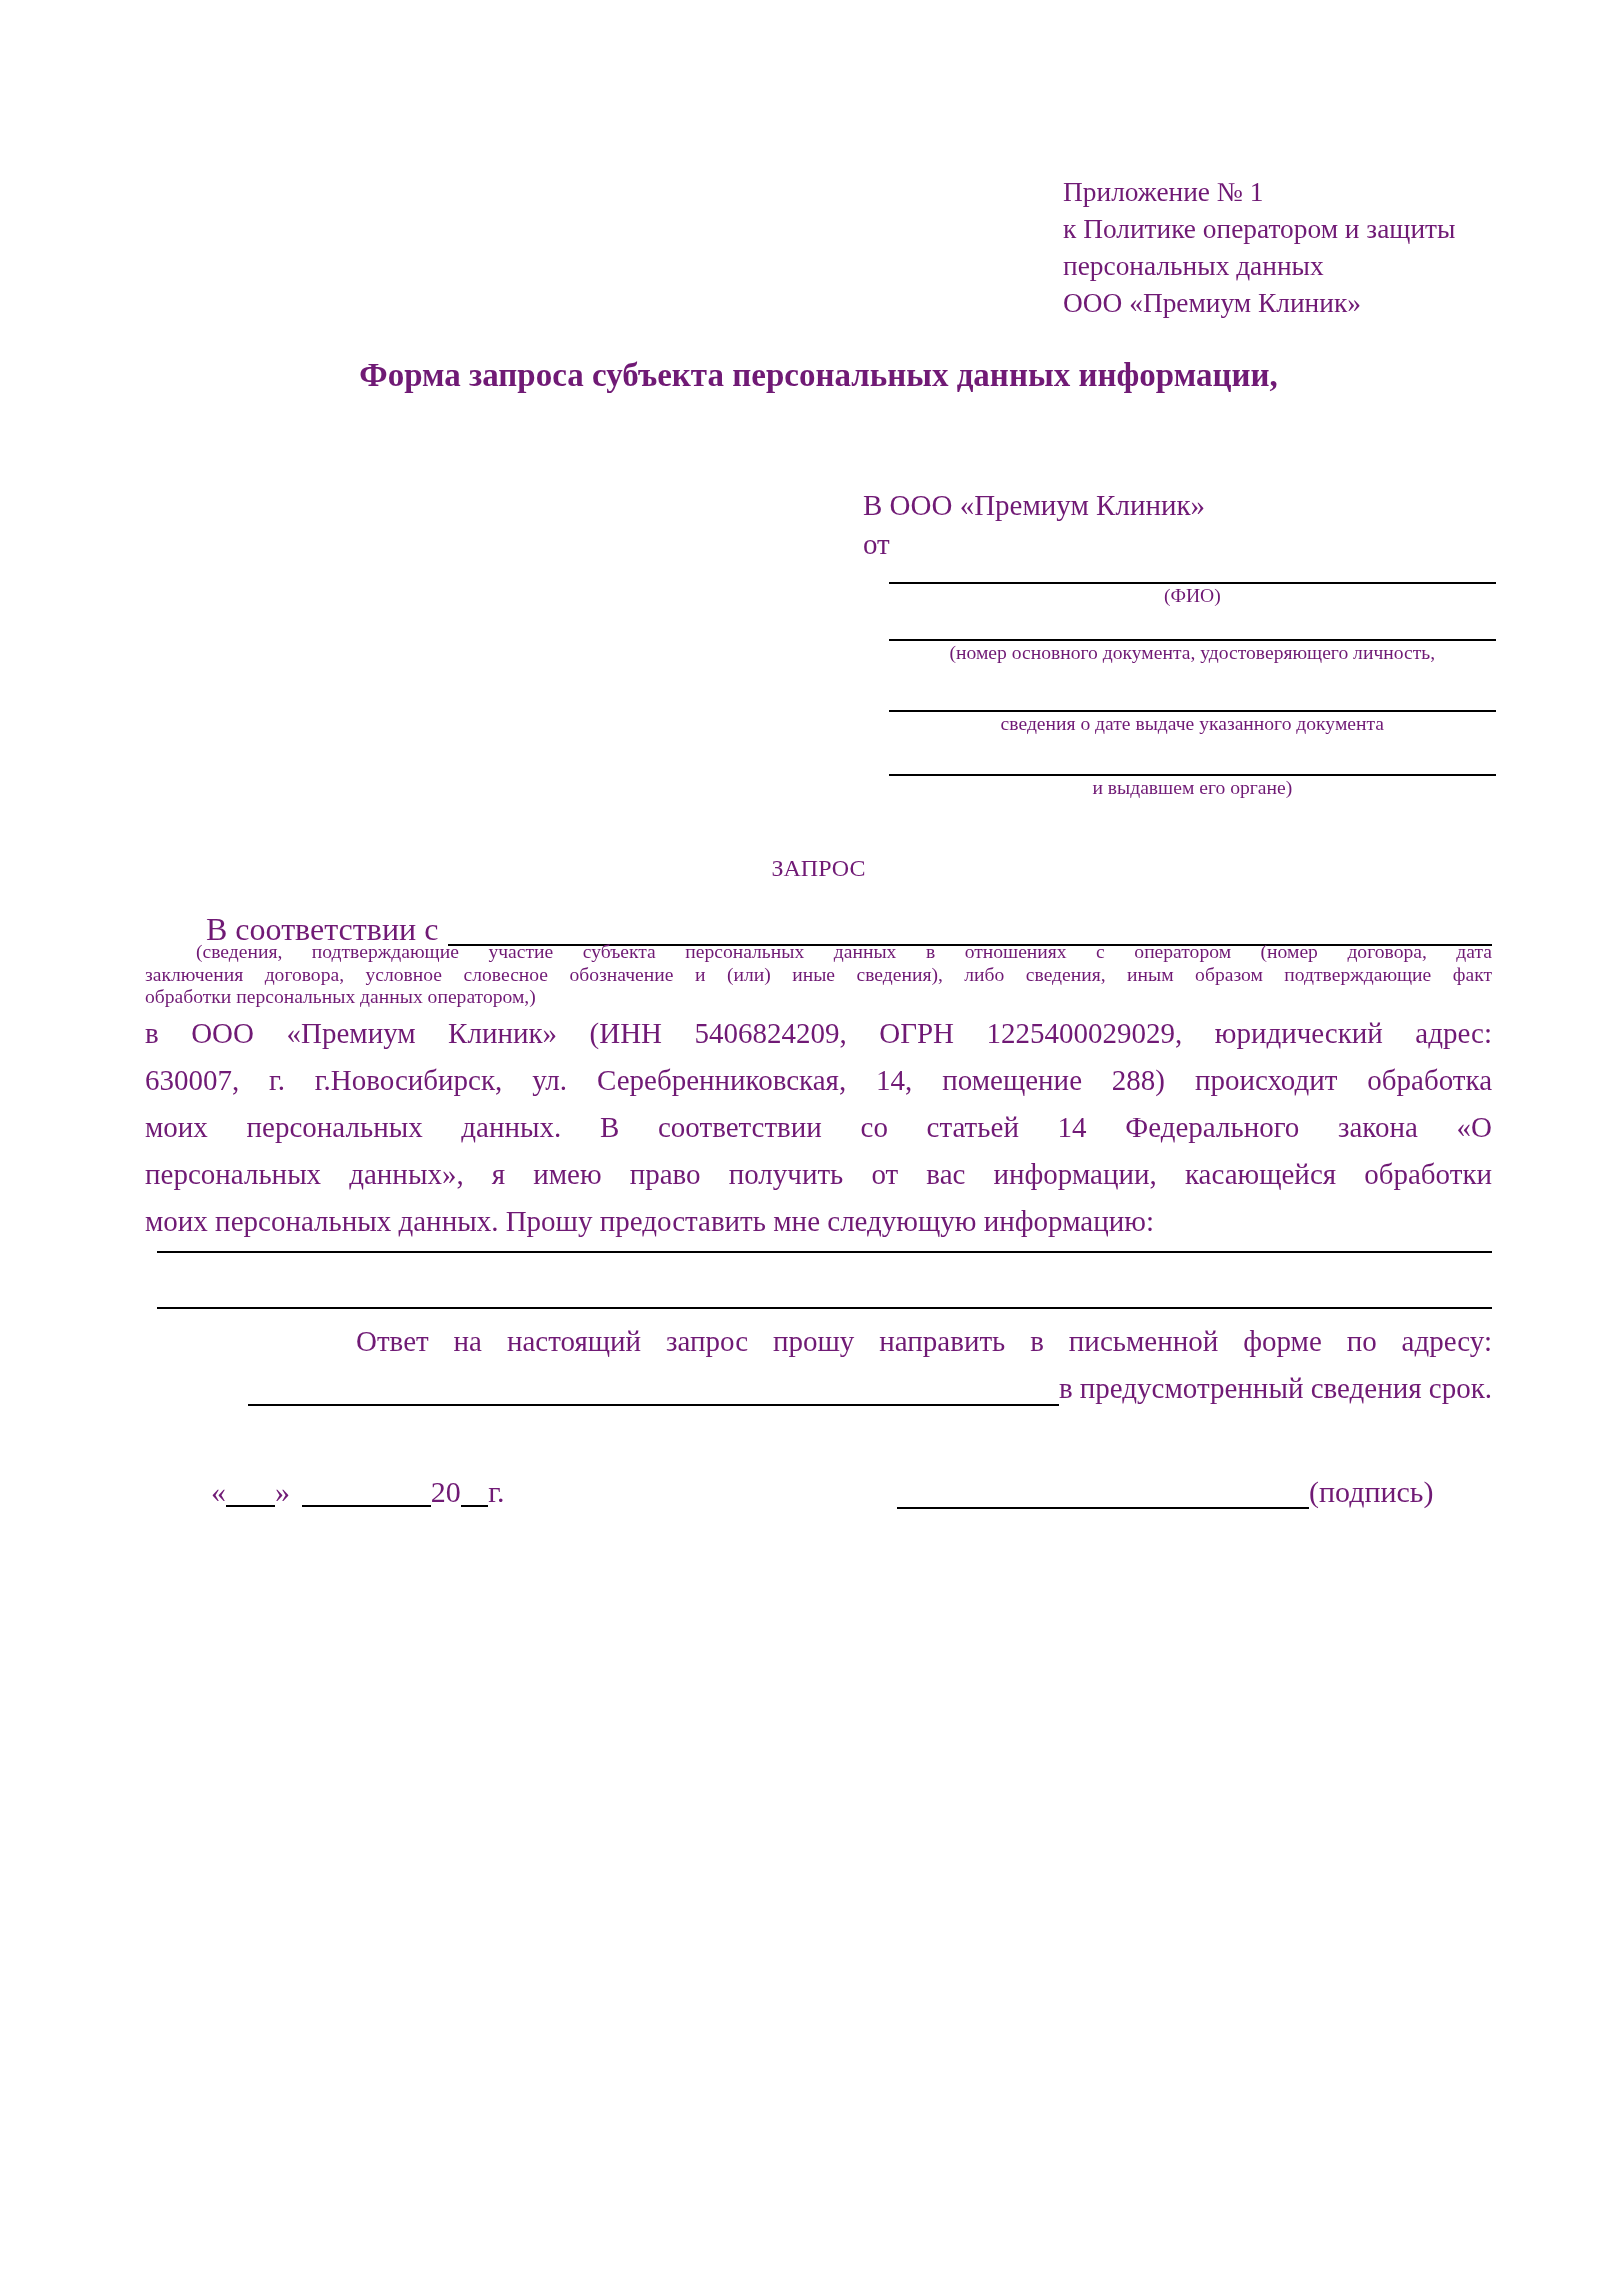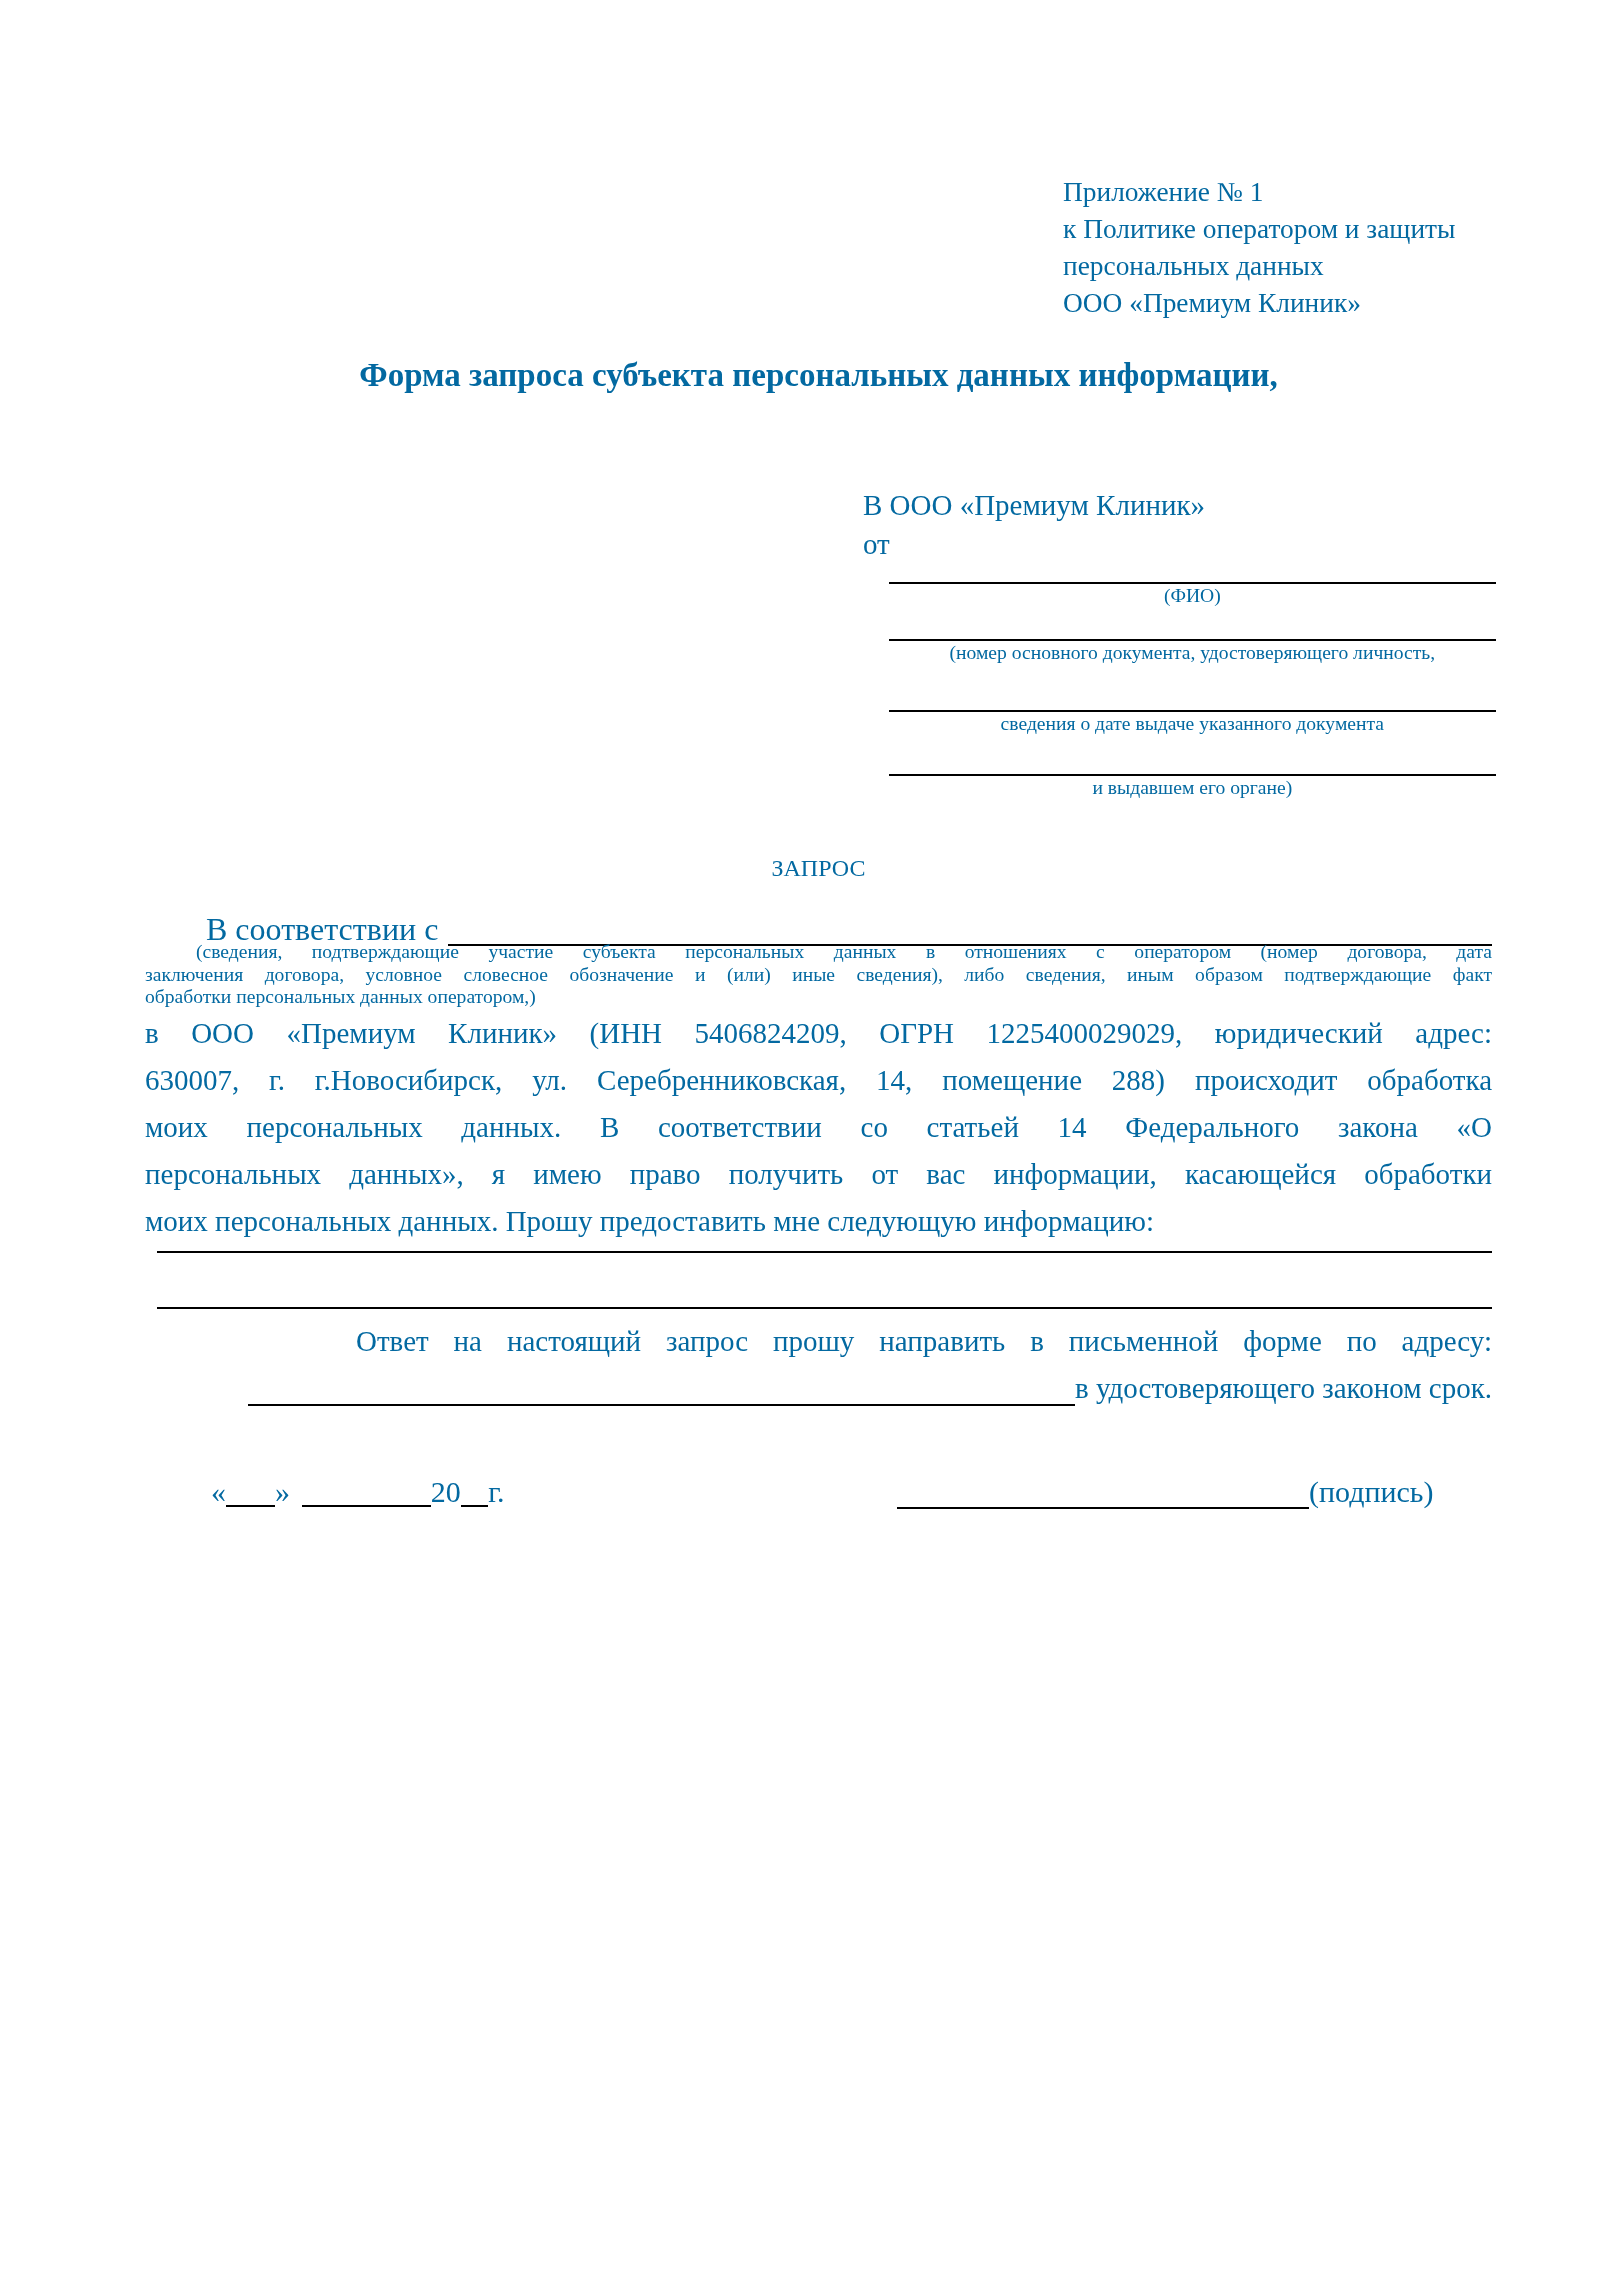--- a/index.html
+++ b/index.html
@@ -2,21 +2,21 @@
 <html lang="ru"><head>
 <meta charset="utf-8">
 <style>
   html, body { margin: 0; padding: 0; background: #fff; }
   .page {
     position: relative;
     width: 1621px;
     height: 2294px;
     background: #ffffff;
     font-family: "Liberation Serif", "DejaVu Serif", serif;
-    color: #0369a1;
+    color: #701a75;
     overflow: hidden;
   }
 
   
   .appendix {
     position: absolute;
     left: 1063px; top: 174px;
     width: 436px;
     font-size: 27.4px;
     line-height: 37px;
@@ -206,21 +206,21 @@
     <div>моих персональных данных. Прошу предоставить мне следующую информацию:</div>
   </div>
 
   <div class="rule r1"></div>
   <div class="rule r2"></div>
 
   <div class="reply">
     <div class="jline">Ответ на настоящий запрос прошу направить в письменной форме по адресу:</div>
     <div class="reply-row2">
       <span class="fblank"></span>
-      <span class="reply-suffix">в удостоверяющего законом срок.</span>
+      <span class="reply-suffix">в предусмотренный сведения срок.</span>
     </div>
   </div>
 
   <div class="date-line">
     <span>«</span><span class="ublank day"></span><span>»</span><span class="ublank month"></span><span>20</span><span class="ublank year"></span><span>г.</span>
   </div>
 
   <div class="signature">
     <span class="fblank"></span>
     <span class="sig-cap">(подпись)</span>

